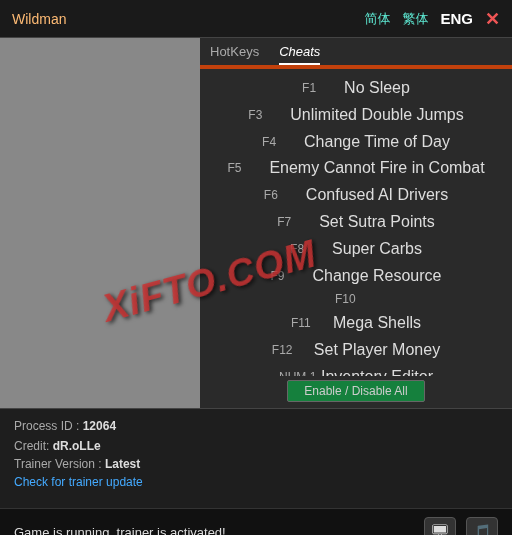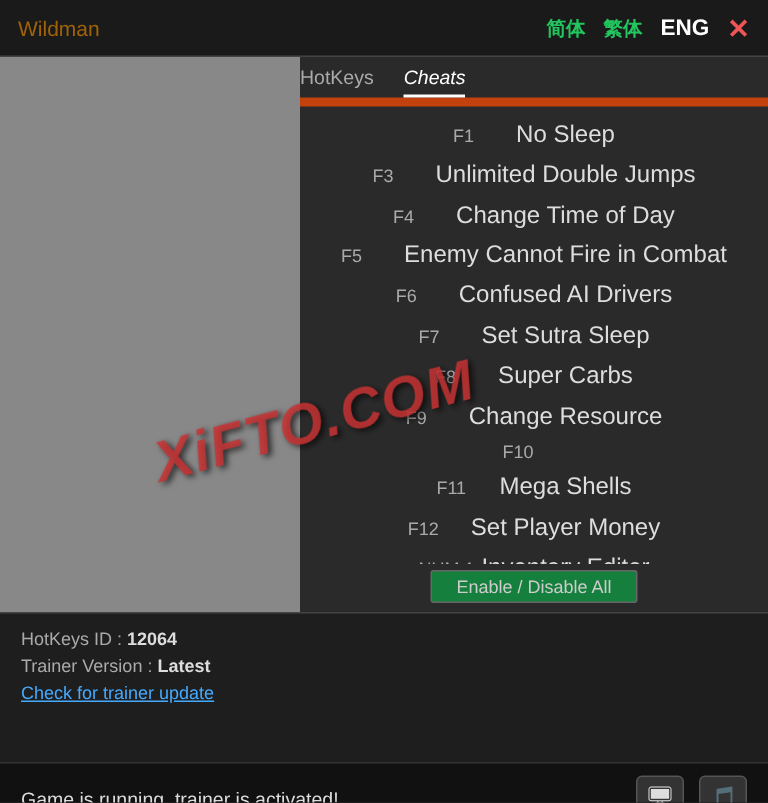--- a/index.html
+++ b/index.html
@@ -17,35 +17,34 @@
     .title-bar {
       display: flex;
       align-items: center;
       justify-content: space-between;
       background: #1a1a1a;
       padding: 0 12px;
       height: 38px;
       border-bottom: 1px solid #444;
     }
     .title-bar-left {
-      color: #a16207;
+      color: #fdba74;
       font-size: 14px;
     }
     .title-bar-right {
       display: flex;
       align-items: center;
       gap: 12px;
     }
     .lang-btn {
-      color: #22c55e;
+      color: #5eead4;
       font-size: 13px;
       cursor: pointer;
       background: none;
       border: none;
-      font-weight: bold;
     }
     .lang-btn.active {
       color: #fff;
       font-weight: bold;
       font-size: 15px;
     }
     .close-btn {
       color: #e55;
       font-size: 18px;
       font-weight: bold;
@@ -73,22 +72,22 @@
     .right-panel {
       flex: 1;
       display: flex;
       flex-direction: column;
       background: #2a2a2a;
     }
 
     
     .tabs {
       display: flex;
-      border-bottom: 6px solid #c2410c;
-      padding: 6px 0 0;
+      border-bottom: 4px solid #c2410c;
+      padding: 6px 10px 0;
       gap: 20px;
     }
     .tab {
       color: #aaa;
       font-size: 13px;
       cursor: pointer;
       padding-bottom: 4px;
       border-bottom: 2px solid transparent;
     }
     .tab.active {
@@ -150,21 +149,20 @@
     .info-label {
       color: #aaa;
     }
     .info-value {
       color: #ddd;
       font-weight: bold;
       text-align: center;
     }
     .update-link {
       color: #4af;
-      text-decoration: underline;
       cursor: pointer;
       font-size: 12px;
     }
 
     
     .status-bar {
       display: flex;
       align-items: center;
       justify-content: space-between;
       background: #111;
@@ -250,21 +248,21 @@
         <div class="cheat-item">
           <span class="cheat-key">F5</span>
           <span class="cheat-name">Enemy Cannot Fire in Combat</span>
         </div>
         <div class="cheat-item">
           <span class="cheat-key">F6</span>
           <span class="cheat-name">Confused AI Drivers</span>
         </div>
         <div class="cheat-item">
           <span class="cheat-key">F7</span>
-          <span class="cheat-name">Set Sutra Sleep</span>
+          <span class="cheat-name">Set Sutra Points</span>
         </div>
         <div class="cheat-item">
           <span class="cheat-key">F8</span>
           <span class="cheat-name">Super Carbs</span>
         </div>
         <div class="cheat-item">
           <span class="cheat-key">F9</span>
           <span class="cheat-name">Change Resource</span>
         </div>
         <div class="cheat-item">
@@ -286,21 +284,24 @@
 
     <div class="enable-all-row">
       <button class="enable-all-btn">Enable / Disable All</button>
     </div>
 
   </div>
 </div>
 
 <div class="bottom-info">
   <div class="info-line">
-    <span class="info-label">HotKeys ID : </span><span class="info-value">12064</span>
+    <span class="info-label">Process ID : </span><span class="info-value">12064</span>
+  </div>
+  <div class="info-line" style="margin-top:6px;">
+    <span class="info-label">Credit:</span> <span class="info-value">dR.oLLe</span>
   </div>
   <div class="info-line" style="margin-top:4px;">
     <span class="info-label">Trainer Version : </span><span class="info-value">Latest</span>
   </div>
   <div class="info-line" style="margin-top:2px;">
     <a class="update-link">Check for trainer update</a>
   </div>
 </div>
 
 <div class="status-bar">

